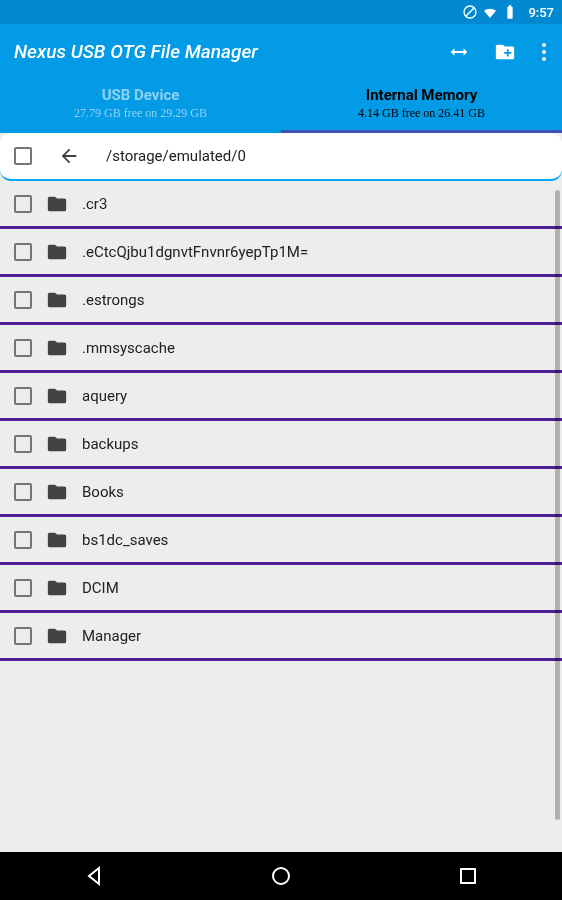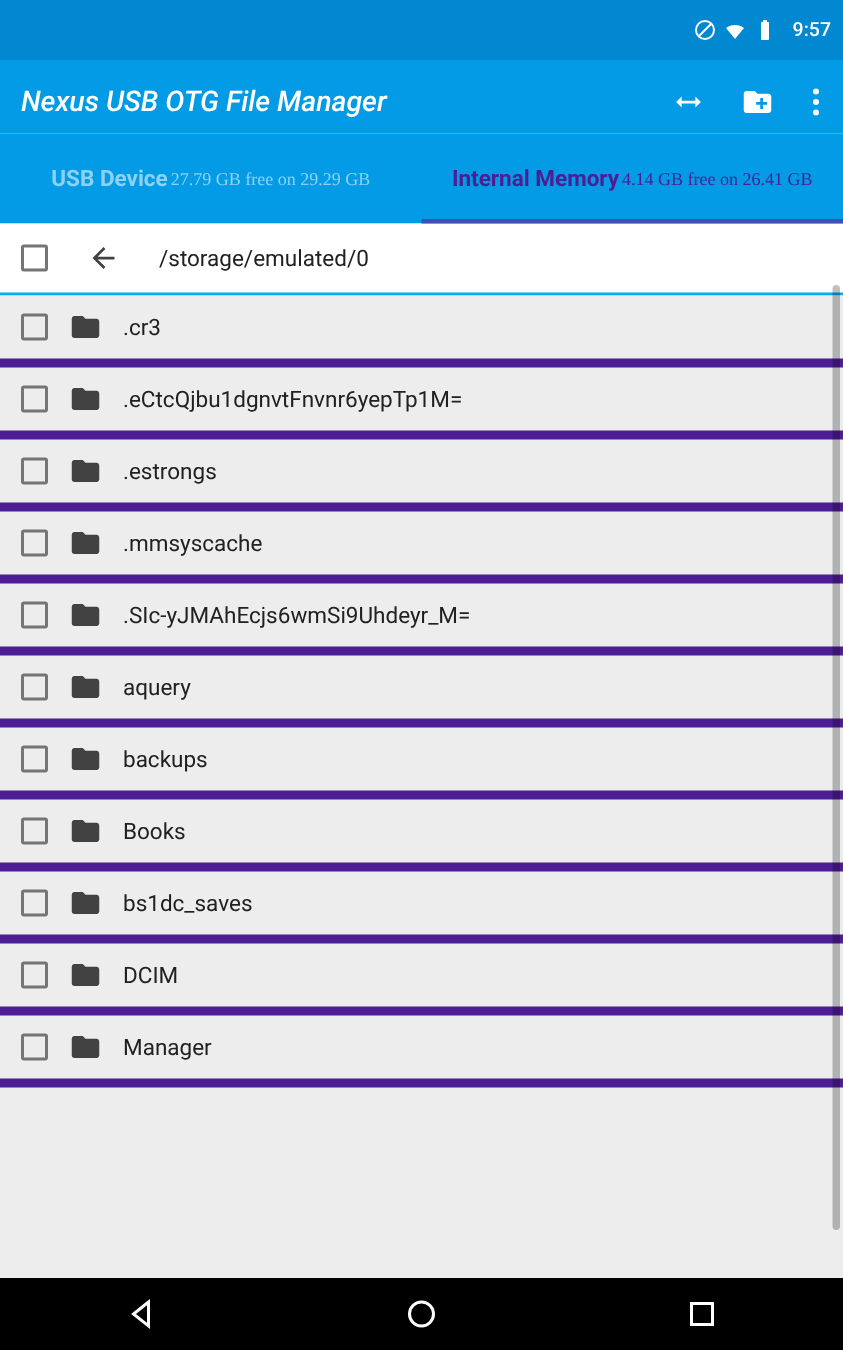--- a/index.html
+++ b/index.html
@@ -5,21 +5,21 @@
 * { margin: 0; padding: 0; box-sizing: border-box; }
 body {
   width: 562px;
   height: 900px;
   font-family: Roboto, Arial, sans-serif;
   background: #ededed;
   overflow: hidden;
   position: relative;
 }
 .status-bar {
-  height: 40px;
+  height: 24px;
   background: #0288d1;
   display: flex;
   align-items: center;
   justify-content: flex-end;
   padding: 0 8px;
   color: #fff;
   font-size: 13px;
 }
 .status-icons { display: flex; align-items: center; gap: 4px; }
 .status-icons svg { width: 16px; height: 16px; fill: #fff; }
@@ -38,50 +38,51 @@
 .more-dots { display: flex; flex-direction: column; gap: 3px; padding: 2px; }
 .more-dots span { width: 4px; height: 4px; border-radius: 50%; background: #fff; }
 .tabs {
   background: #039be5;
   display: flex;
   height: 60px;
 }
 .tab {
   flex: 1;
   display: flex;
-  flex-direction: row;
+  flex-direction: column;
   align-items: center;
   justify-content: center;
   cursor: pointer;
   position: relative;
   gap: 2px;
 }
 .tab-label { font-size: 15px; font-weight: 700; }
 .tab-sub { font-size: 12px; font-weight: 500; font-family: Liberation Serif, serif; }
 .tab.inactive .tab-label,
 .tab.inactive .tab-sub { color: rgba(255,255,255,0.55); }
 .tab.active .tab-label,
-.tab.active .tab-sub { color: #4c1d95; }
+.tab.active .tab-sub { color: #000000; }
 .tab.active::after {
   content: "";
   position: absolute;
   bottom: 0;
   left: 0;
   right: 0;
   height: 3px;
   background: #3f51b5;
 }
 .path-bar {
   background: #fff;
   height: 48px;
   display: flex;
   align-items: center;
   padding: 0 14px;
   gap: 26px;
   border-bottom: 2px solid #03a9f4;
+  border-radius: 11px;
 }
 .chk {
   width: 18px;
   height: 18px;
   border: 2px solid #757575;
   border-radius: 2px;
   flex-shrink: 0;
   cursor: pointer;
 }
 .path-bar svg { width: 22px; height: 22px; fill: #424242; flex-shrink: 0; }
@@ -90,21 +91,21 @@
   overflow-y: auto;
   height: calc(100% - 24px - 58px - 60px - 48px - 48px);
   background: #ededed;
 }
 .row {
   height: 48px;
   display: flex;
   align-items: center;
   padding: 0 14px;
   gap: 14px;
-  border-bottom: 6px solid #4c1d95;
+  border-bottom: 3px solid #4c1d95;
   cursor: pointer;
 }
 .row svg.folder { width: 22px; height: 22px; fill: #424242; flex-shrink: 0; }
 .row-name { font-size: 15px; color: #212121; }
 .nav-bar {
   position: absolute;
   bottom: 0;
   left: 0;
   right: 0;
   height: 48px;
@@ -206,27 +207,20 @@
       <svg class="folder" viewBox="0 0 24 24">
         <path d="M10 4H4c-1.1 0-2 .9-2 2v12c0 1.1.9 2 2 2h16c1.1 0 2-.9 2-2V8c0-1.1-.9-2-2-2h-8l-2-2z"></path>
       </svg>
       <div class="row-name">.mmsyscache</div>
     </div>
     <div class="row">
       <div class="chk"></div>
       <svg class="folder" viewBox="0 0 24 24">
         <path d="M10 4H4c-1.1 0-2 .9-2 2v12c0 1.1.9 2 2 2h16c1.1 0 2-.9 2-2V8c0-1.1-.9-2-2-2h-8l-2-2z"></path>
       </svg>
-      <div class="row-name">.SIc-yJMAhEcjs6wmSi9Uhdeyr_M=</div>
-    </div>
-    <div class="row">
-      <div class="chk"></div>
-      <svg class="folder" viewBox="0 0 24 24">
-        <path d="M10 4H4c-1.1 0-2 .9-2 2v12c0 1.1.9 2 2 2h16c1.1 0 2-.9 2-2V8c0-1.1-.9-2-2-2h-8l-2-2z"></path>
-      </svg>
       <div class="row-name">aquery</div>
     </div>
     <div class="row">
       <div class="chk"></div>
       <svg class="folder" viewBox="0 0 24 24">
         <path d="M10 4H4c-1.1 0-2 .9-2 2v12c0 1.1.9 2 2 2h16c1.1 0 2-.9 2-2V8c0-1.1-.9-2-2-2h-8l-2-2z"></path>
       </svg>
       <div class="row-name">backups</div>
     </div>
     <div class="row">

